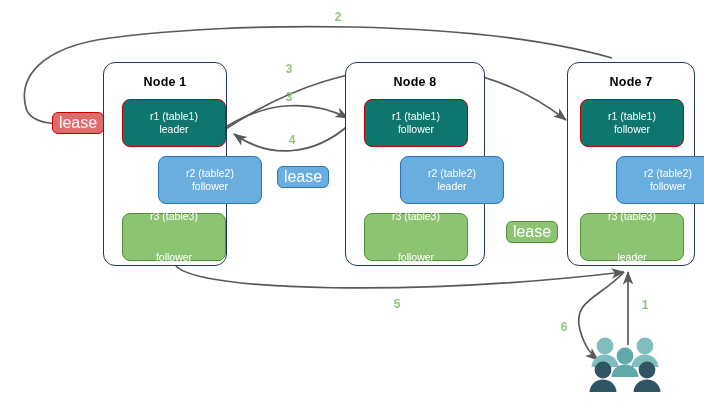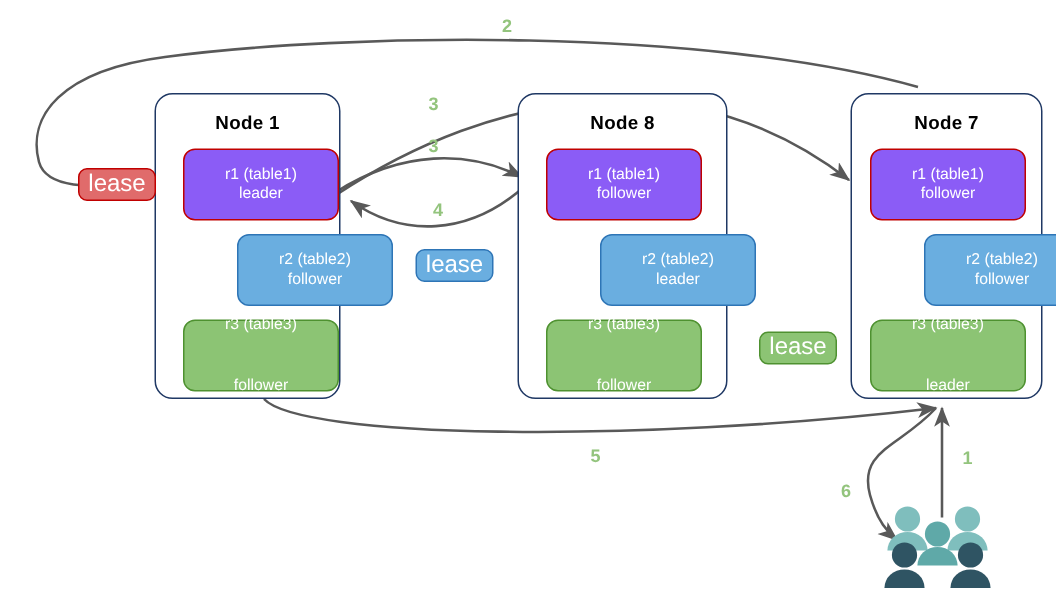--- a/index.html
+++ b/index.html
@@ -51,21 +51,21 @@
     justify-content: center;
     color: #ffffff;
     font-size: 10.5px;
     line-height: 13px;
     text-align: center;
   }
   .replica .ln {
     display: block;
     white-space: nowrap;
   }
-  .rep-red    { background: #8b5cf6; border: 1.4px solid #C00000; }
+  .rep-red    { background: #0f766e; border: 1.4px solid #C00000; }
   .rep-blue   { background: #6AAEE0; border: 1.4px solid #2E75B6; margin-left: 36px; }
   .rep-green  { background: #8CC474; border: 1.4px solid #4E9130; gap: 28px; }
 
   .lease {
     position: absolute;
     box-sizing: border-box;
     border-radius: 6px;
     display: flex;
     align-items: center;
     justify-content: center;

